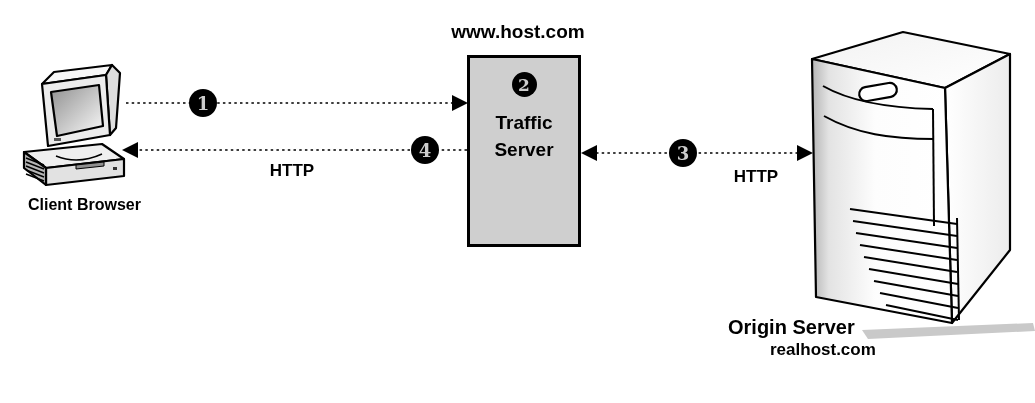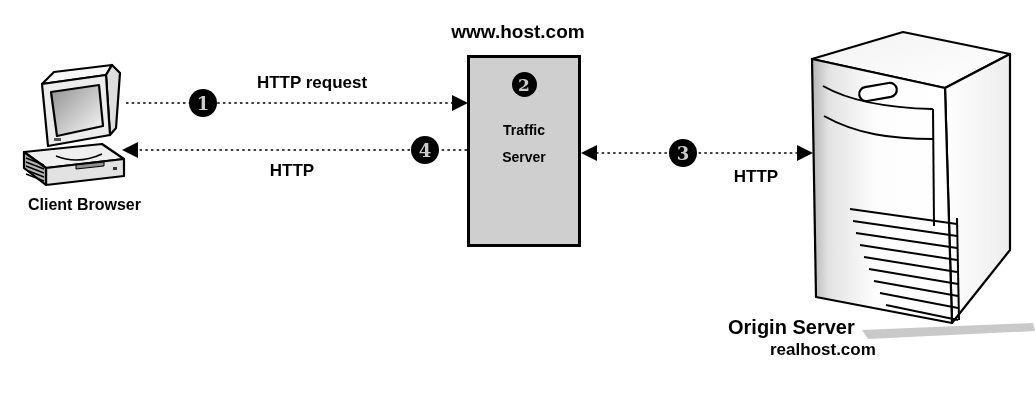--- a/index.html
+++ b/index.html
@@ -24,21 +24,21 @@
     transform:translate(-50%,-50%);
   }
   .badge.inline{position:static;transform:none;width:25px;height:25px;font-size:17px;flex:0 0 auto;}
   .proxy-box{
     position:absolute;left:467px;top:55px;width:114px;height:192px;
     background:var(--proxy-box-fill,#cfcfcf);
     border:3px solid #000;box-sizing:border-box;
     display:flex;flex-direction:column;align-items:center;
   }
   .proxy-box .badge.inline{margin-top:14px;}
-  .proxy-name{font-size:14px;font-weight:bold;text-align:center;line-height:27px;margin-top:20px;color:#000;}
+  .proxy-name{font-size:19px;font-weight:bold;text-align:center;line-height:27px;margin-top:12px;color:#000;}
   .host-label{font-size:19px;top:22px;left:518px;}
   .flow-label{font-size:17px;}
   .client-label{font-size:16px;left:28px;top:196px;}
   .origin-label{font-size:20px;left:728px;top:316px;}
   .origin-host{font-size:17px;left:728px;top:341px;margin-left:42px;}
 </style>
 </head>
 <body>
 
 <div class="canvas">
@@ -134,21 +134,20 @@
   <div class="proxy-box">
     <div class="badge inline">2</div>
     <div class="proxy-name">
       <div>Traffic</div>
       <div>Server</div>
     </div>
   </div>
 
   <div class="lbl host-label centered">www.host.com</div>
 
-  <div class="lbl flow-label centered" style="left:312px;top:74px">HTTP request</div>
 
   <div class="lbl flow-label centered" style="left:292px;top:162px">HTTP</div>
 
   <div class="lbl flow-label centered" style="left:756px;top:168px">HTTP</div>
 
   <div class="lbl client-label">Client Browser</div>
 
   <div class="lbl origin-label">Origin Server</div>
 
   <div class="lbl origin-host">realhost.com</div>

